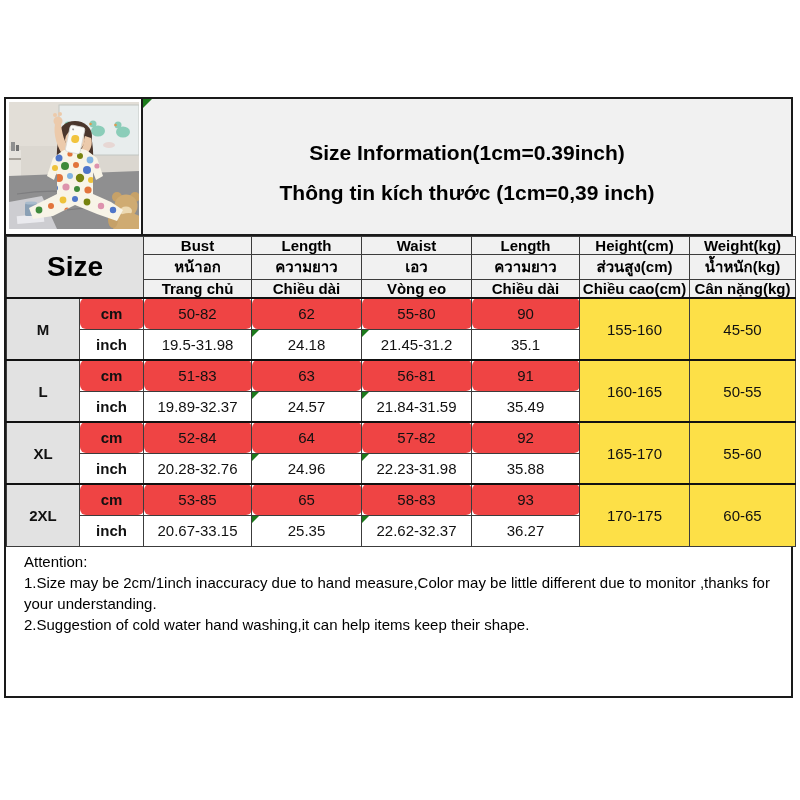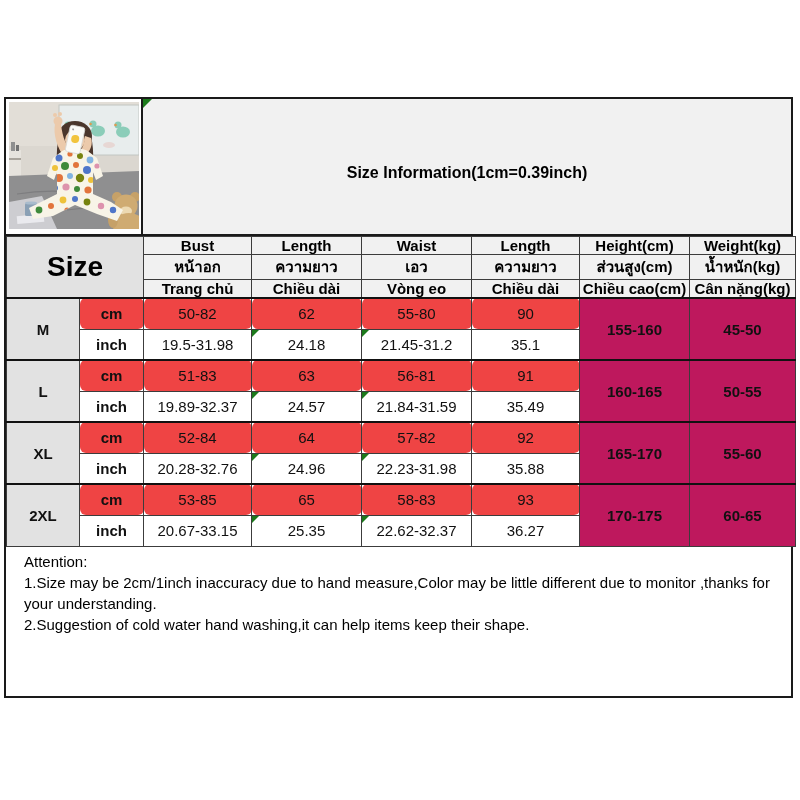--- a/index.html
+++ b/index.html
@@ -8,38 +8,38 @@
   .content { position:absolute; left:4px; top:97px; width:789px; height:601px;
              border:2px solid #1a1a1a; background:#ffffff; display:flex; flex-direction:column; }
 
   
   .band { display:flex; height:137px; border-bottom:2px solid #1a1a1a; flex:0 0 auto; }
   .photo-wrap { width:137px; flex:0 0 137px; background:#ffffff; padding:3px 2px 3px 3px;
                 border-right:2px solid #1a1a1a; }
   .photo-wrap svg { display:block; width:130px; height:127px; }
   .title-cell { flex:1; background:#f1f1f1; position:relative; display:flex; flex-direction:column;
                 justify-content:center; align-items:center; gap:5px; }
-  .title-cell .t-line { font-weight:bold; font-size:16px; color:#000; line-height:1.1;margin-top:12px; }
+  .title-cell .t-line { font-weight:bold; font-size:21px; color:#000; line-height:1.1;margin-top:12px; }
   .flag-big::before { content:""; position:absolute; top:0; left:0;
                       border-top:9px solid #1b7a1b; border-right:9px solid transparent; }
 
   
   table.size-table { width:789px; border-collapse:collapse; table-layout:fixed; flex:0 0 auto; }
   .size-table td { border:1px solid #3c3c3c; text-align:center; vertical-align:middle;
                    font-size:15px; color:#111; overflow:hidden; white-space:nowrap; }
   .hrow td { height:18px; font-weight:bold; background:#f1f1f1; color:#000; }
   .hrow-last td { border-bottom:2px solid #111;margin-left:12px; }
   .size-head { background:#e2e2e2 !important; font-size:28px !important; font-weight:bold; }
   .r-cm td, .r-inch td { height:31px; }
   .group-start td { border-top:2px solid #111; }
   .size-col { background:#e2e2e2; font-weight:bold; font-size:17px; }
   .unit { font-weight:bold; }
   .cbg { background:#ef4444;border-radius:6px; }
   .wbg { background:#ffffff;margin-left:47px; }
-  .hbg { background:#be185d;font-weight:bold; }
+  .hbg { background:#fde047; }
   td.flag { position:relative; }
   td.flag::before { content:""; position:absolute; top:0; left:0;
                     border-top:7px solid #1b7a1b; border-right:7px solid transparent; }
 
   
   .attention { flex:1; background:#ffffff; padding:4px 18px; font-size:15px; color:#000;
                line-height:21px; }
 </style>
 </head>
 <body>
@@ -147,20 +147,21 @@
             <g transform="rotate(12 66 38)">
               <rect x="58.5" y="24" width="15" height="27" rx="2.5" fill="#fafaf7" stroke="#d8d8d4" stroke-width="0.8"></rect>
               <circle cx="66" cy="37" r="4" fill="#f2c43e"></circle>
               <circle cx="62" cy="28" r="1" fill="#9a9a9a"></circle>
             </g>
           </g>
         </svg>
       </div>
       <div class="title-cell flag-big">
         <div class="t-line">Size Information(1cm=0.39inch)</div>
+        <div class="t-line">Thông tin kích thước (1cm=0,39 inch)</div>
       </div>
     </div>
 
     <table class="size-table">
       <colgroup>
         <col style="width:73px">
           <col style="width:64px">
           <col style="width:108px">
           <col style="width:110px">
         <col style="width:110px">

